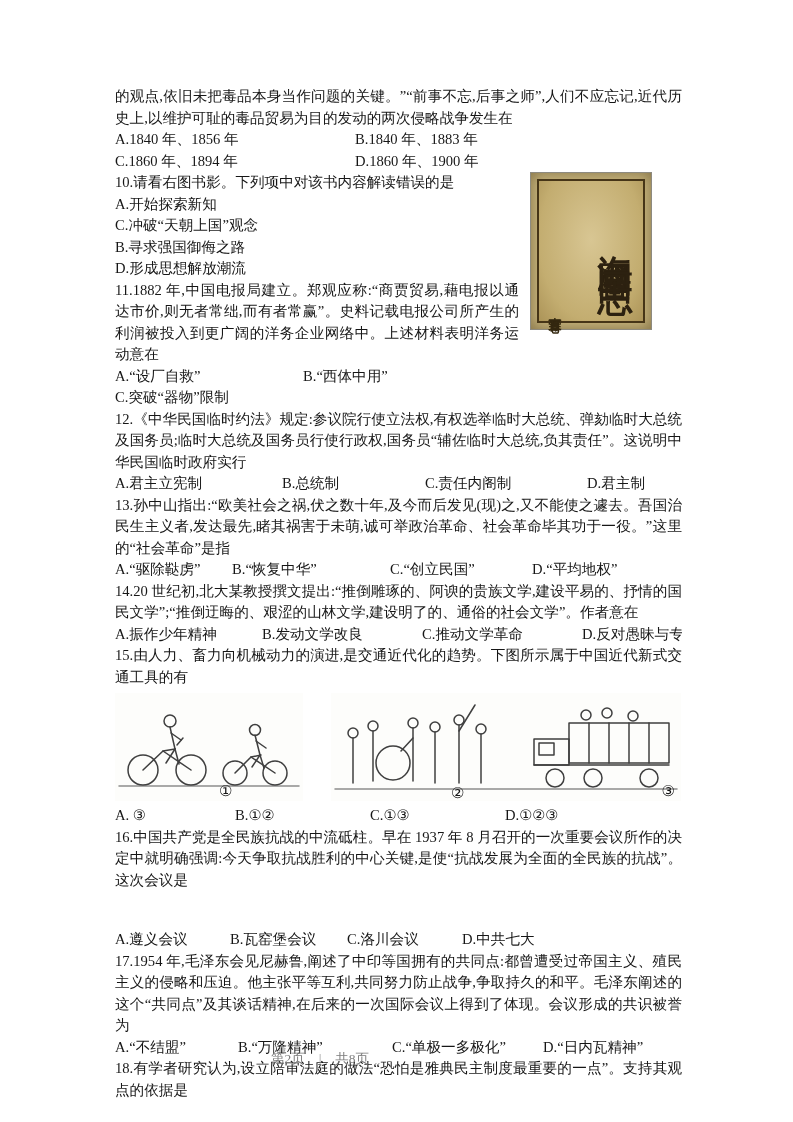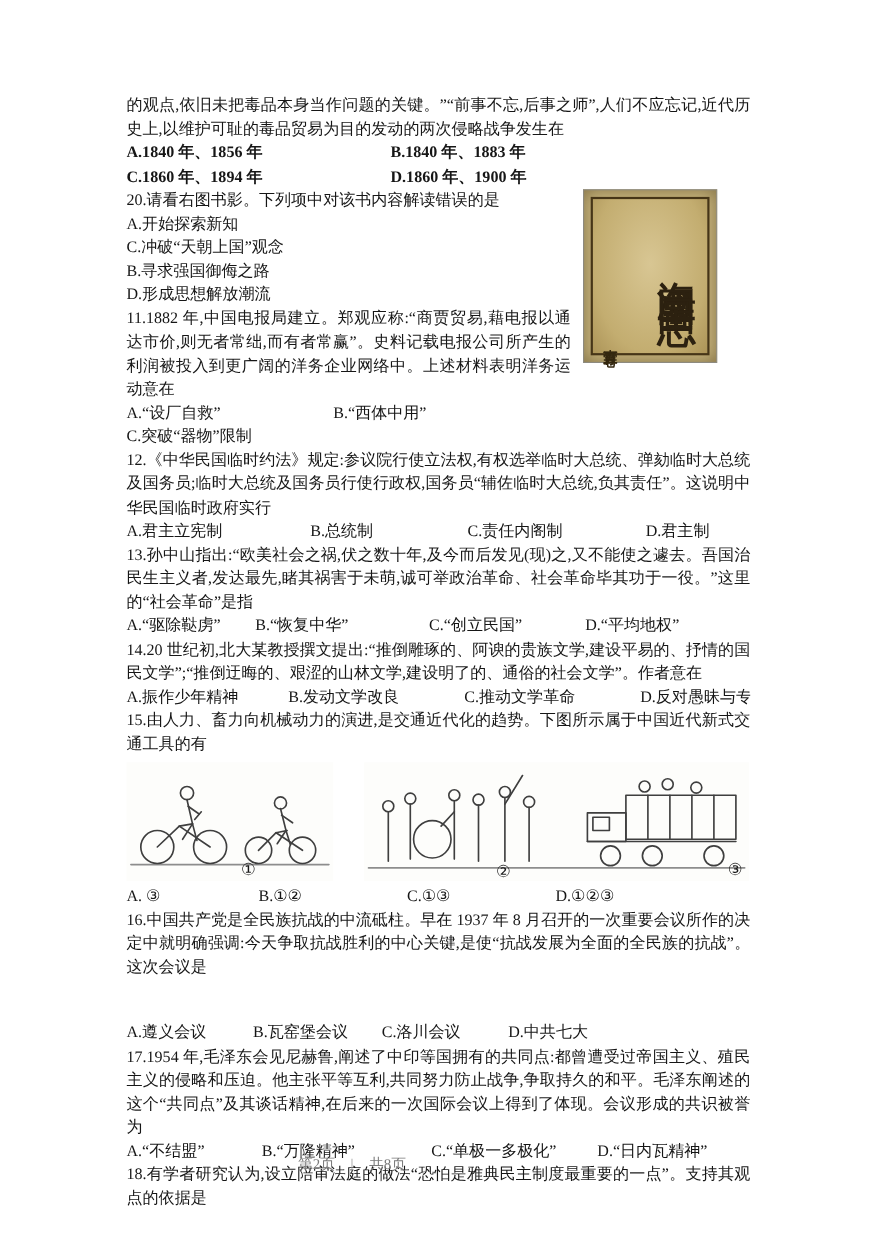--- a/index.html
+++ b/index.html
@@ -9,21 +9,21 @@
     position:relative; width:640px; height:1122px; background:#ffffff;
     font-family:"Liberation Serif","DejaVu Serif",serif; color:#161616;
   }
   .content {
     position:absolute; left:115px; top:86px; width:567px;
     font-size:14.6px; line-height:21.5px; text-align:justify;
   }
   .stem { text-align:justify; }
   .row { display:grid; }
   .row span { display:block; white-space:nowrap; overflow:hidden; }
-  .g-q9  { grid-template-columns:240px 1fr;font-weight:bold; }
+  .g-q9  { grid-template-columns:240px 1fr; }
   .g-q11 { grid-template-columns:188px 1fr; }
   .g-q12 { grid-template-columns:128px 104px 123px 1fr;gap:39px; }
   .g-q13 { grid-template-columns:117px 158px 142px 1fr; }
   .g-q14 { grid-template-columns:147px 160px 160px 1fr;font-family:Liberation Serif, serif; }
   .g-q15 { grid-template-columns:120px 135px 135px 1fr; }
   .g-q16 { grid-template-columns:115px 117px 115px 1fr;margin-top:38px; }
   .g-q17 { grid-template-columns:123px 154px 151px 1fr; }
   .q1011 { position:relative; }
   .q1011 .narrow { width:404px; }
   .optline { white-space:nowrap; }
@@ -76,21 +76,21 @@
         <span>B.1840 年、1883 年</span>
       </div>
       <div class="row g-q9">
         <span>C.1860 年、1894 年</span>
         <span>D.1860 年、1900 年</span>
       </div>
     </div>
 
     <div class="q q1011">
       <div class="narrow">
-        <div class="stem">20.请看右图书影。下列项中对该书内容解读错误的是</div>
+        <div class="stem">10.请看右图书影。下列项中对该书内容解读错误的是</div>
         <div class="optline">A.开始探索新知</div>
         <div class="optline">C.冲破“天朝上国”观念</div>
         <div class="optline">B.寻求强国御侮之路</div>
         <div class="optline">D.形成思想解放潮流</div>
         <div class="stem">11.1882 年,中国电报局建立。郑观应称:“商贾贸易,藉电报以通达市价,则无者常绌,而有者常赢”。史料记载电报公司所产生的利润被投入到更广阔的洋务企业网络中。上述材料表明洋务运动意在</div>
       </div>
       <div class="row g-q11">
         <span>A.“设厂自救”</span>
         <span>B.“西体中用”</span>
       </div>

